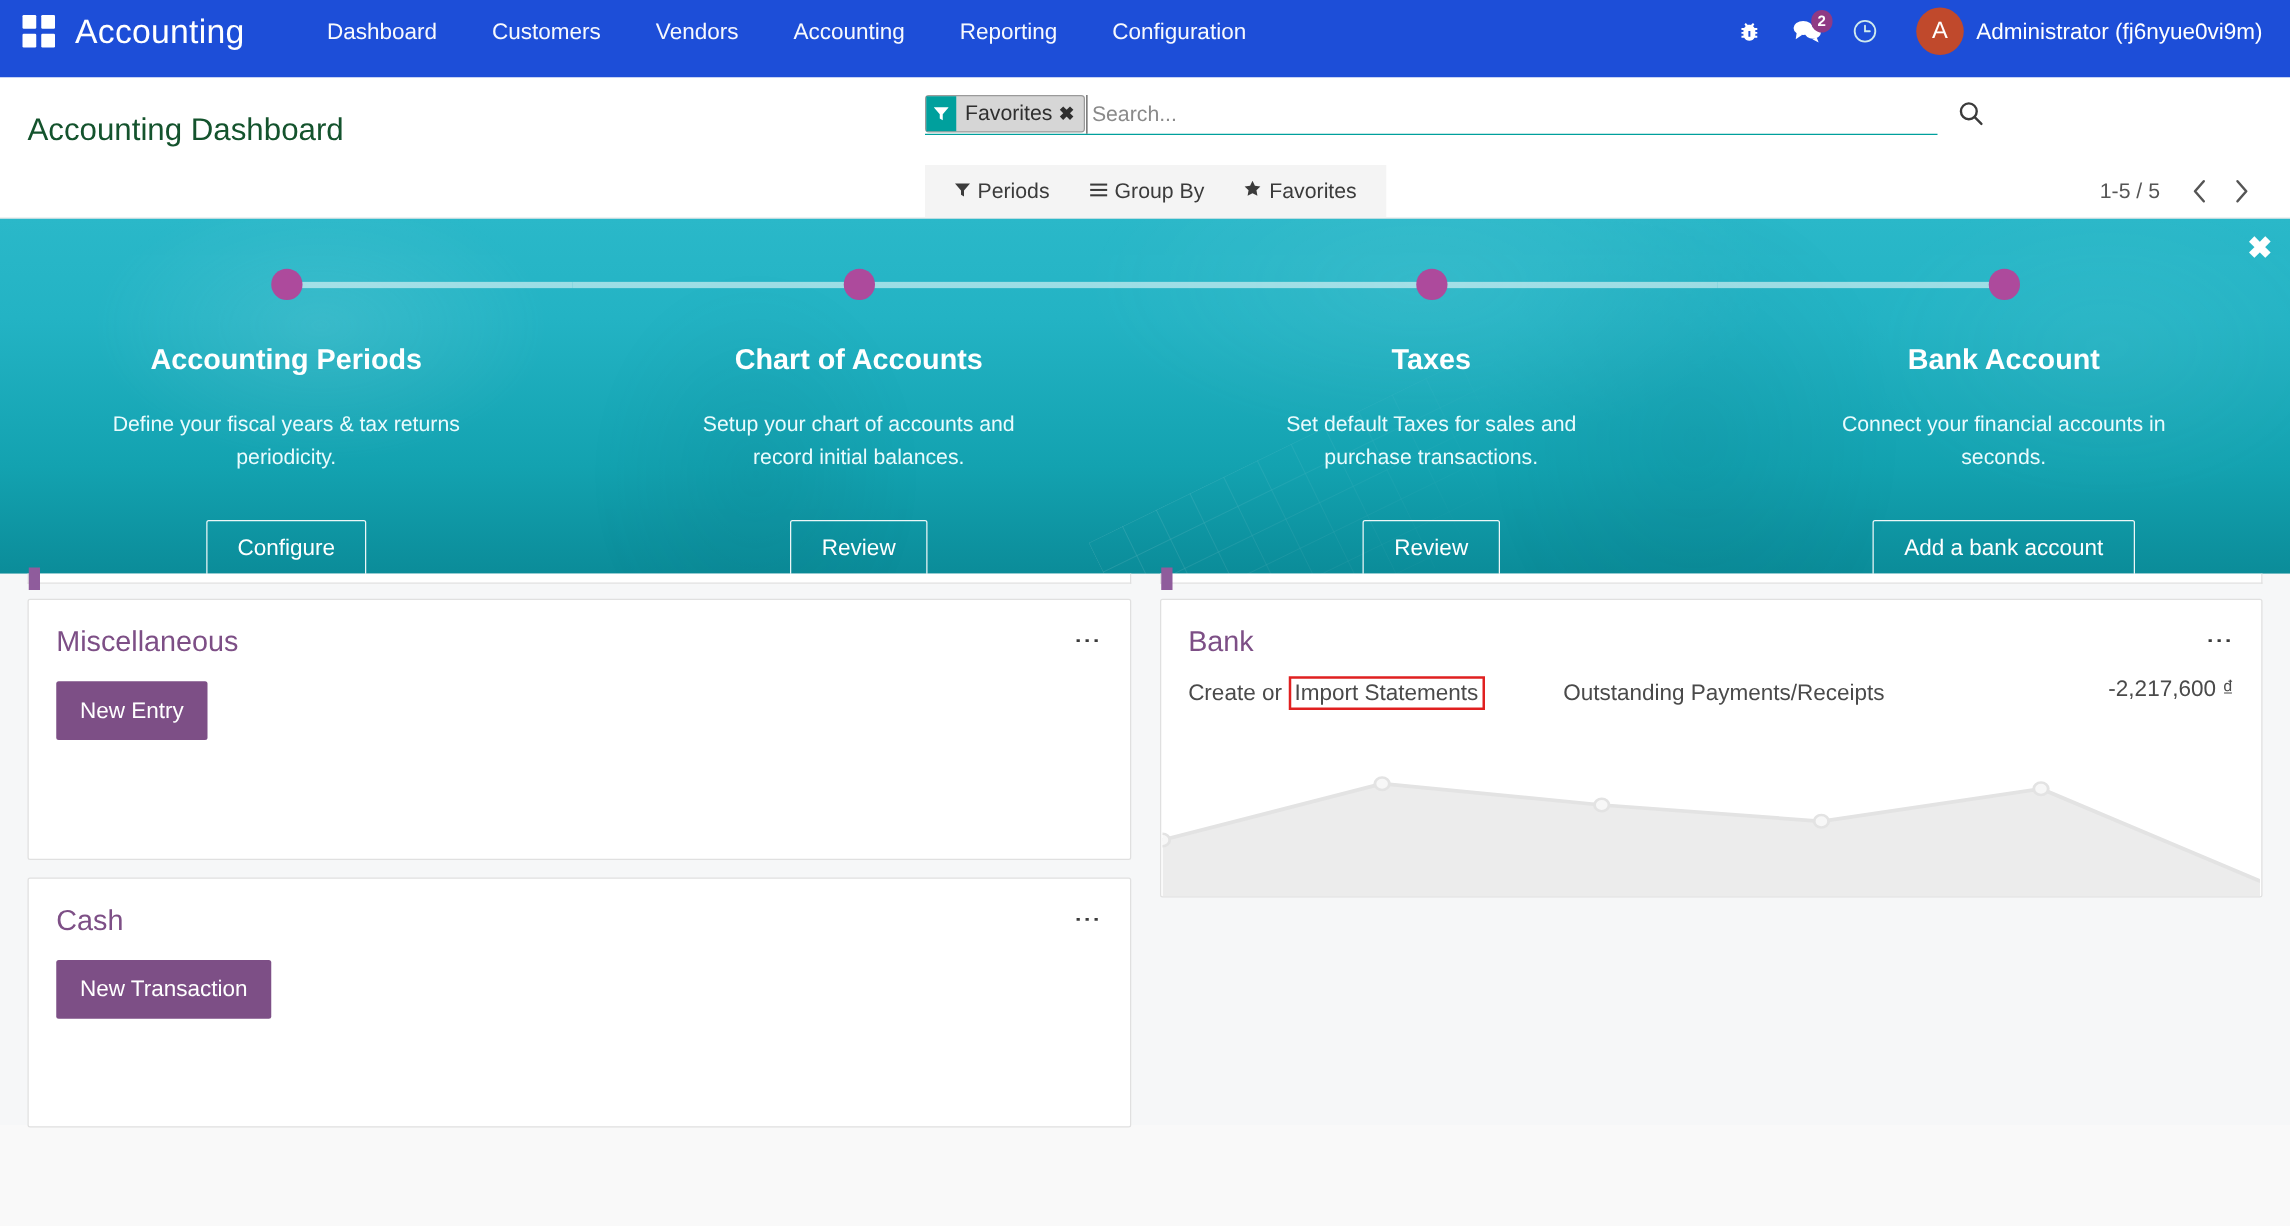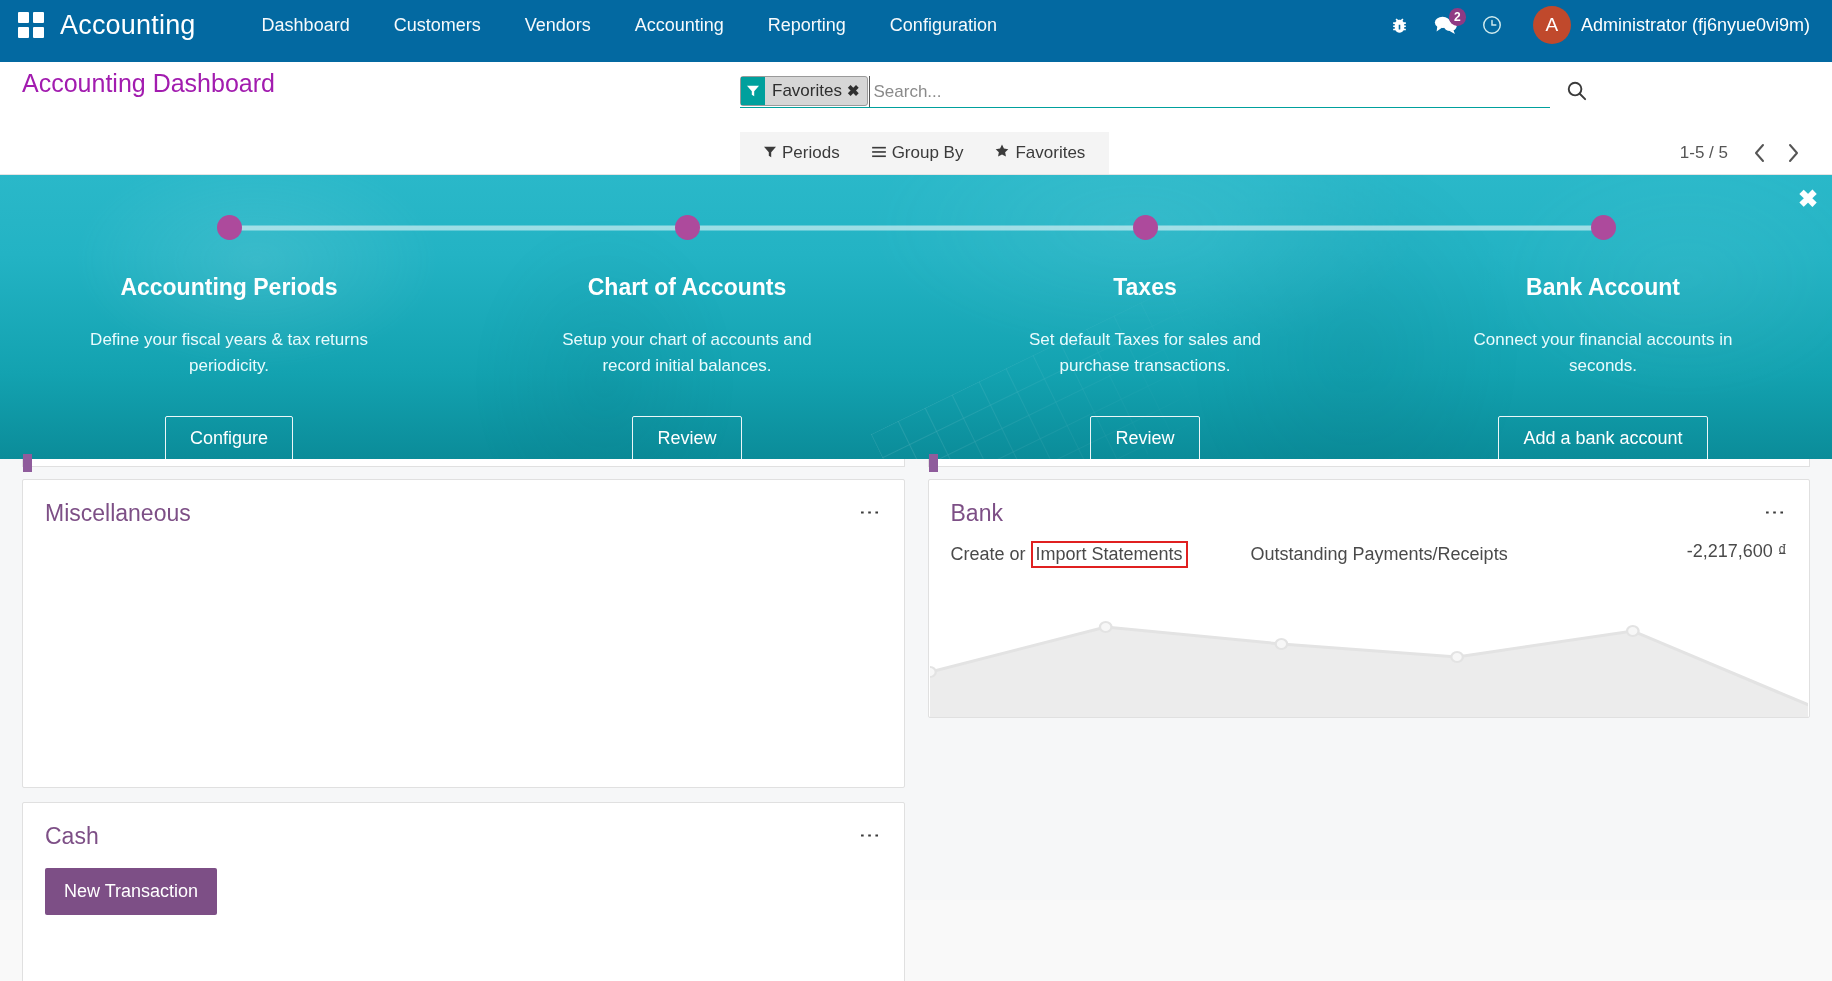--- a/index.html
+++ b/index.html
@@ -7,21 +7,21 @@
     width: 1832px;
     height: 981px;
     overflow: hidden;
     font-family: "Liberation Sans", sans-serif;
     background: #f9f9f9;
   }
 
   
   .navbar {
     height: 62px;
-    background: #0369a1;
+    background: #1d4ed8;
     display: flex;
     align-items: center;
     padding: 0 22px 12px 18px;
     color: #ffffff;
     position: relative;
   }
   .apps-icon {
     width: 26px; height: 26px;
     display: grid;
     grid-template-columns: 11px 11px;
@@ -95,23 +95,23 @@
   
   .ctrl {
     background: #ffffff;
     border-bottom: 1px solid #e4e4e4;
     padding: 0;
     position: relative;
     height: 113px;
   }
   .ctrl-title {
     position: absolute;
-    left: 22px; top: 7px;
+    left: 22px; top: 28px;
     font-size: 25px;
-    color: #a21caf;
+    color: #14532d;
     font-weight: 400;
   }
   .searchwrap {
     position: absolute;
     left: 740px; top: 14px;
     width: 810px;
   }
   .searchline {
     display: flex;
     align-items: stretch;
@@ -371,21 +371,21 @@
   .btn-primary {
     background: #7d4f86;
     color: #ffffff;
     border: none;
     font-size: 18px;
     padding: 13px 19px;
     cursor: pointer;
     font-family: "Liberation Sans", sans-serif;
     border-radius: 2px;
   }
-  .misc-card { height: 309px; }
+  .misc-card { height: 209px; }
   .cash-card { height: 200px; }
 
   
   .bank-card { height: 239px; overflow: hidden; }
   .bank-row {
     display: flex;
     padding: 6px 22px 0 22px;
     font-size: 18px;
     color: #4a4a4a;
   }
@@ -591,20 +591,23 @@
   </div>
 
   <div class="cols">
 
     <div class="col">
 
       <div class="card misc-card">
         <div class="card-head">
           <div class="card-title">Miscellaneous</div>
           <div class="kebab">⋮</div>
+        </div>
+        <div class="card-body">
+          <button class="btn-primary">New Entry</button>
         </div>
       </div>
 
       <div class="card cash-card">
         <div class="card-head">
           <div class="card-title">Cash</div>
           <div class="kebab">⋮</div>
         </div>
         <div class="card-body">
           <button class="btn-primary">New Transaction</button>

